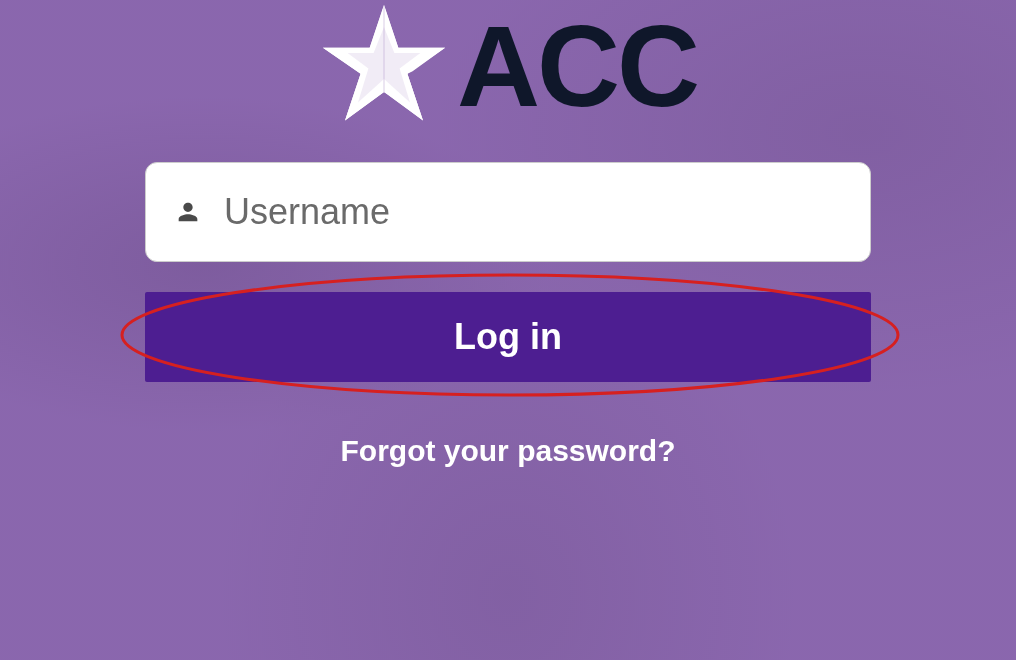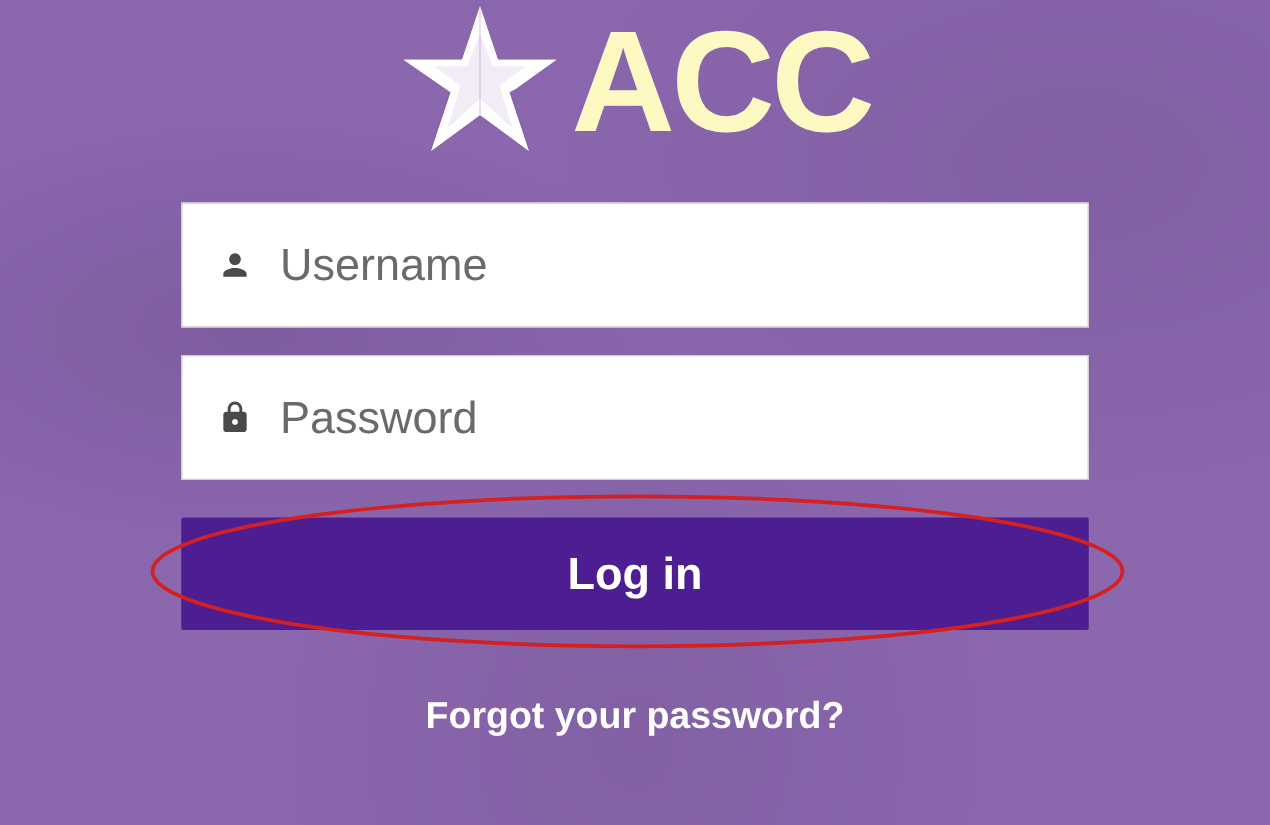--- a/index.html
+++ b/index.html
@@ -23,40 +23,40 @@
       position: relative;
     }
     .logo-container {
       margin-top: 0px;
       display: flex;
       align-items: center;
       justify-content: center;
       gap: 8px;
     }
     .logo-text {
-      color: #fef9c3;
+      color: #0f172a;
       font-size: 115px;
       font-weight: 700;
       letter-spacing: -3px;
     }
     .login-form {
       margin-top: 30px;
       width: 726px;
       display: flex;
       flex-direction: column;
       gap: 22px;
       position: relative;
     }
     .input-wrapper {
       position: relative;
       width: 100%;
       height: 100px;
       background: white;
       border: 1px solid #ccc;
-      border-radius: 0;
+      border-radius: 12px;
       display: flex;
       align-items: center;
       padding-left: 28px;
     }
     .input-icon {
       width: 28px;
       height: 28px;
       fill: #4a4a4a;
       flex-shrink: 0;
       margin-right: 22px;
@@ -130,26 +130,20 @@
 
 <div class="login-form">
 
   <div class="input-wrapper">
     <svg class="input-icon" viewBox="0 0 24 24">
       <path d="M12 12c2.21 0 4-1.79 4-4s-1.79-4-4-4-4 1.79-4 4 1.79 4 4 4zm0 2c-2.67 0-8 1.34-8 4v2h16v-2c0-2.66-5.33-4-8-4z"></path>
     </svg>
     <input type="text" class="text-input" placeholder="Username" style="">
   </div>
 
-  <div class="input-wrapper">
-    <svg class="input-icon" viewBox="0 0 24 24">
-      <path d="M18 8h-1V6c0-2.76-2.24-5-5-5S7 3.24 7 6v2H6c-1.1 0-2 .9-2 2v10c0 1.1.9 2 2 2h12c1.1 0 2-.9 2-2V10c0-1.1-.9-2-2-2zm-6 9c-1.1 0-2-.9-2-2s.9-2 2-2 2 .9 2 2-.9 2-2 2zM9 8V6c0-1.66 1.34-3 3-3s3 1.34 3 3v2H9z"></path>
-    </svg>
-    <input type="password" class="text-input" placeholder="Password" style="">
-  </div>
 
   <div class="button-wrapper">
     <button class="login-button">Log in</button>
     <svg class="highlight-ellipse" viewBox="0 0 790 136">
       <ellipse cx="395" cy="68" rx="388" ry="60" fill="none" stroke="#d62020" stroke-width="3"></ellipse>
     </svg>
   </div>
 
   <div class="links-row">
     <a class="link">Forgot your password?</a>

